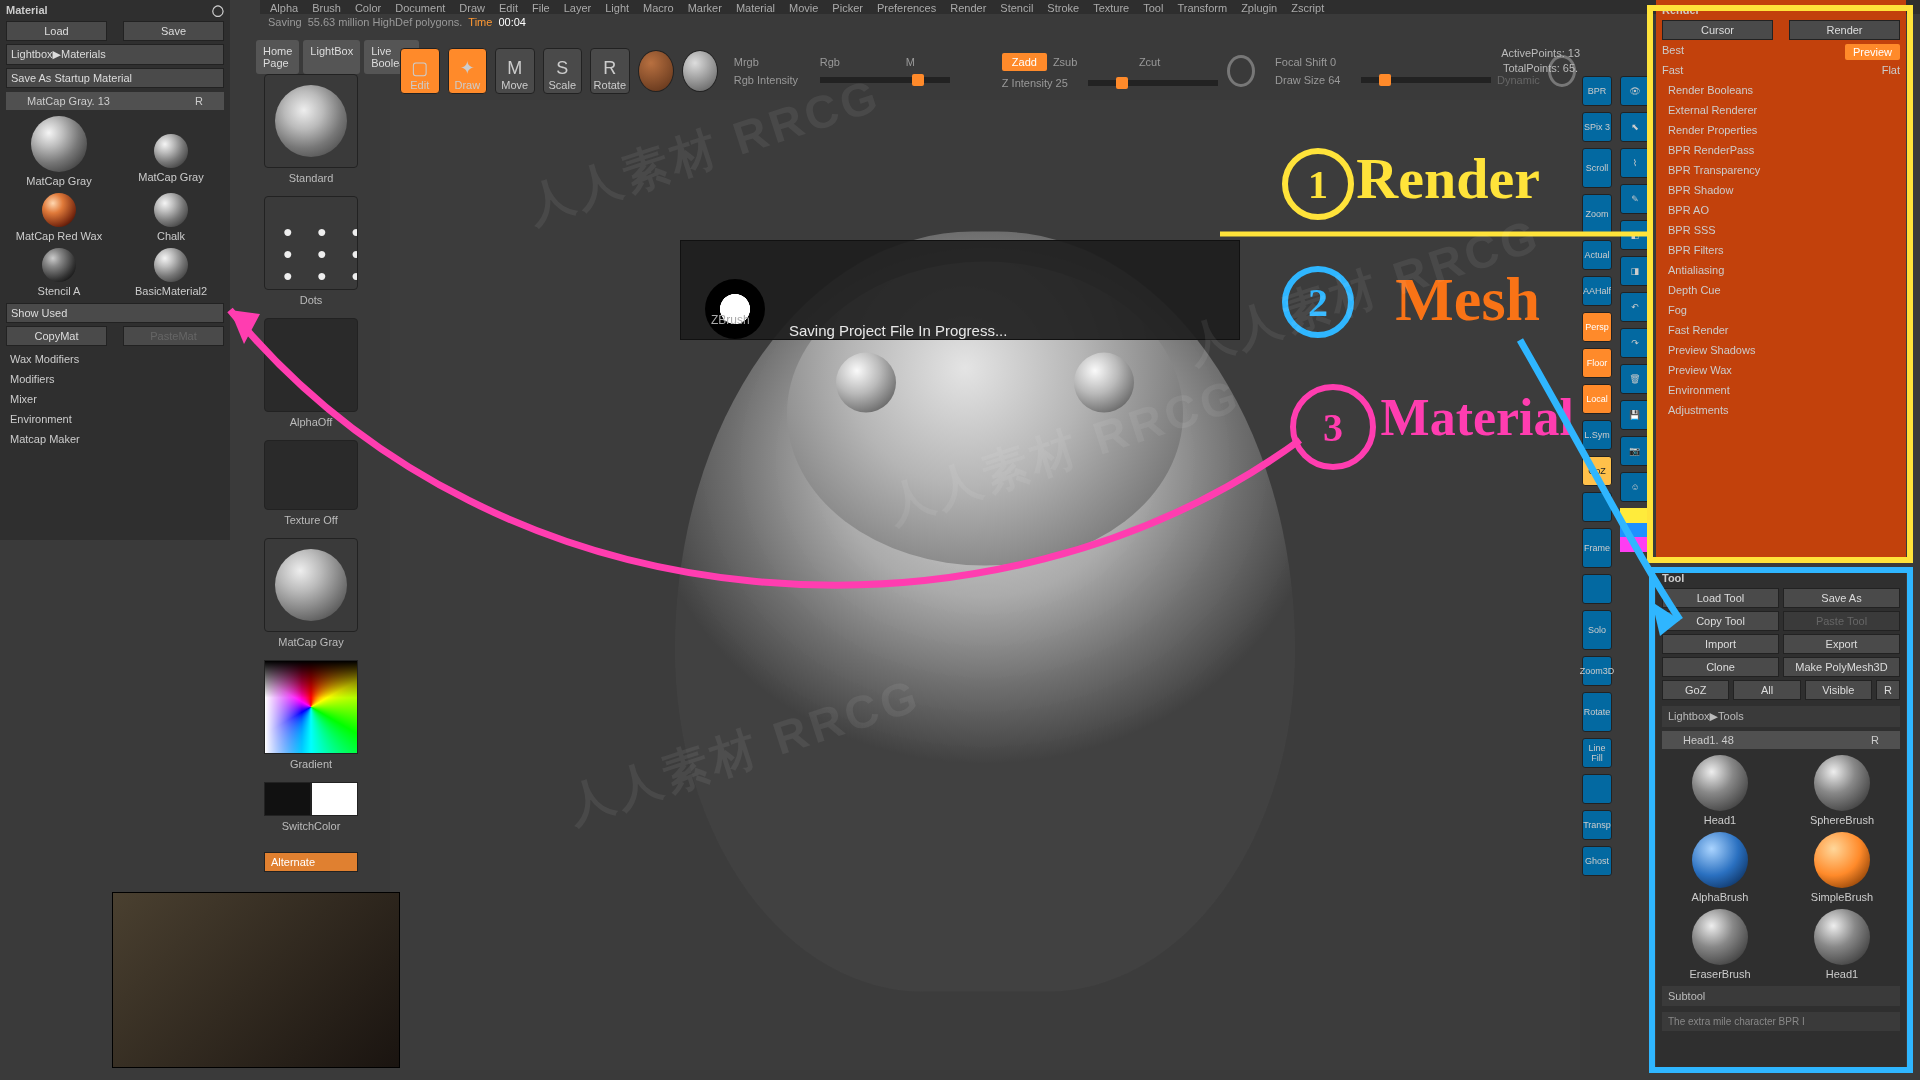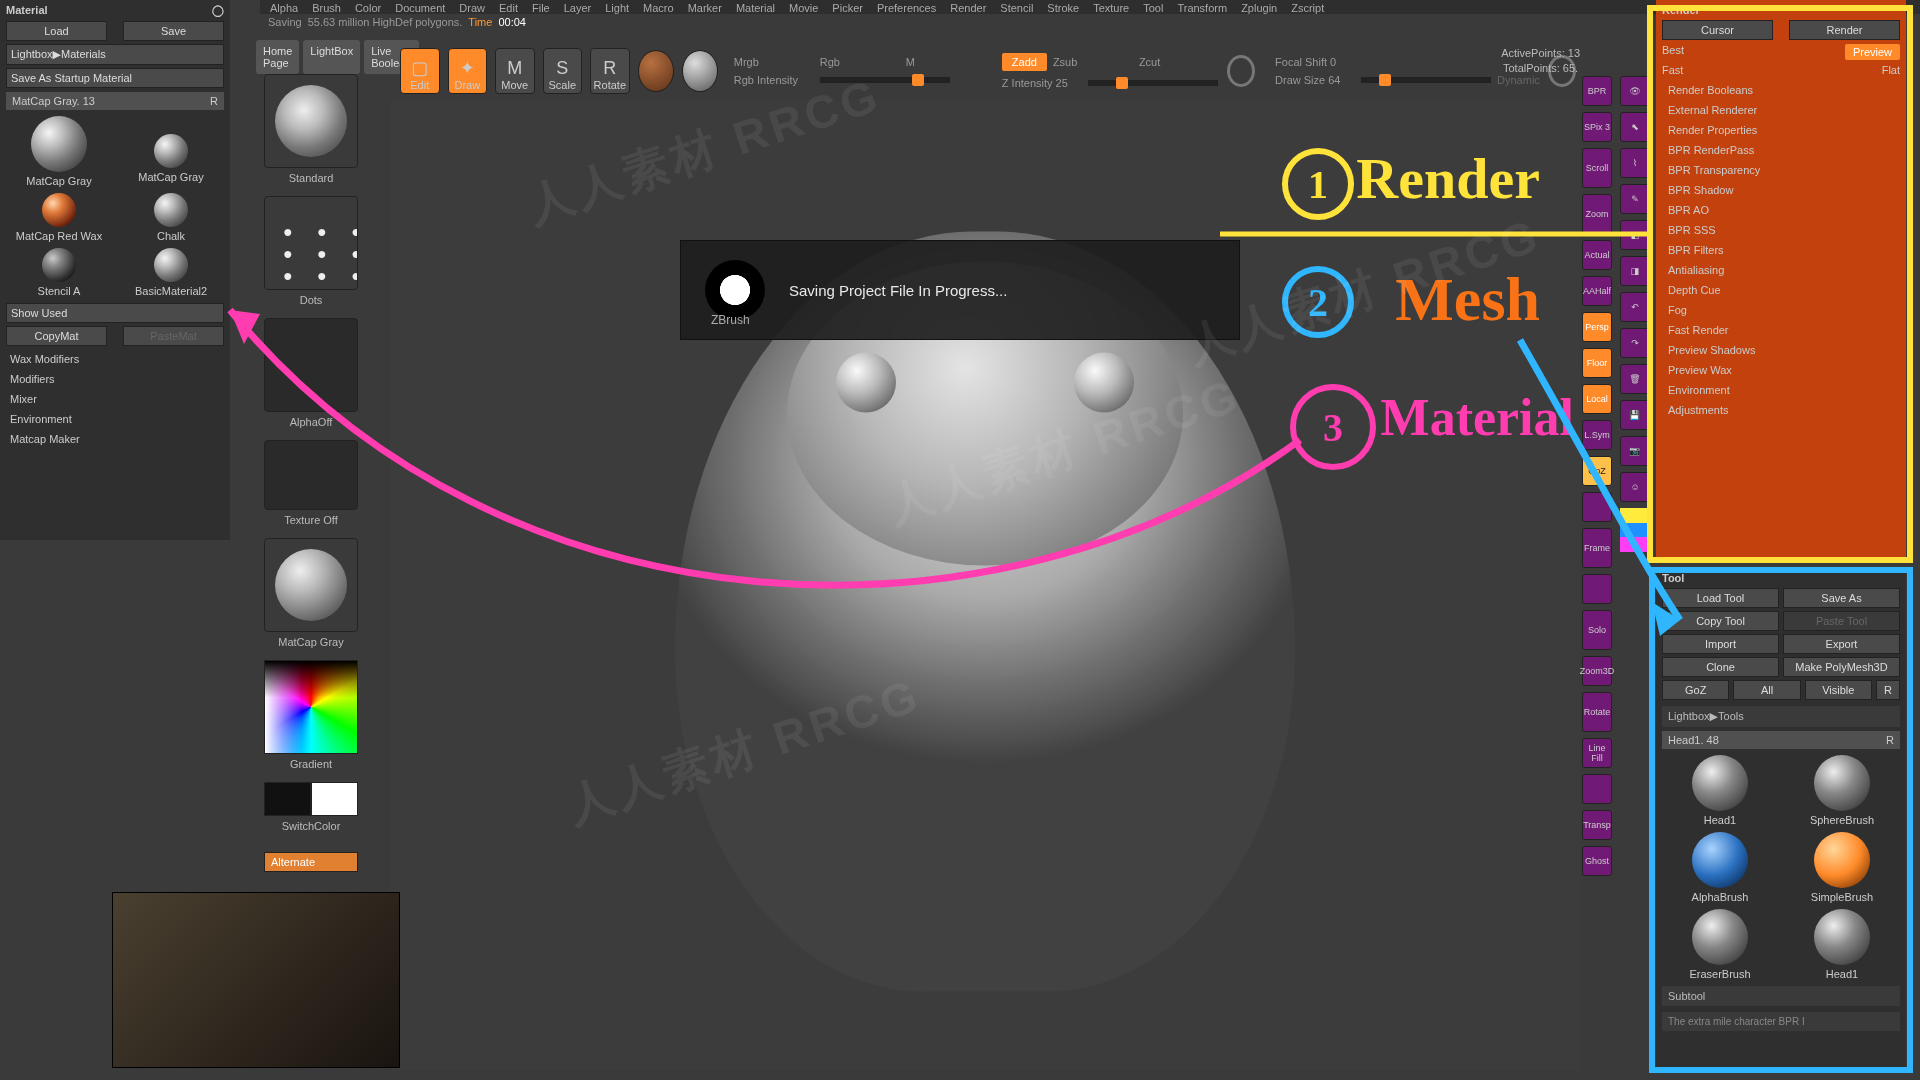--- a/index.html
+++ b/index.html
@@ -9,21 +9,21 @@
 .statusline{position:absolute;top:14px;left:260px;height:16px;display:flex;align-items:center;gap:6px;padding:1px 8px}
 .statusline .label{color:#999}
 .statusline .time{color:#ff9933}
 .statusline .val{color:#fff}
 
 
 .left-panel{position:absolute;top:0;left:0;width:230px;background:#2f2f2f;padding:4px 6px;height:540px}
 .panel-title{font-weight:bold;color:#ddd;margin-bottom:4px;display:flex;justify-content:space-between}
 .btnrow{display:flex;gap:16px;margin-bottom:3px}
 .btnrow .btn{flex:1;background:#4a4a4a;border:1px solid #222;padding:3px 4px;text-align:center;color:#ddd}
-.headerchip{background:#505050;padding:3px 6px;margin:4px 0;display:flex;justify-content:space-between;color:#ddd}
+.headerchip{background:#505050;padding:3px 21px;margin:4px 0;display:flex;justify-content:space-between;color:#ddd}
 .mat-grid{display:grid;grid-template-columns:1fr 1fr;gap:6px;margin:6px 0}
 .mat-cell{text-align:center}
 .mat-sphere{width:56px;height:56px;border-radius:50%;margin:0 auto 3px;background:radial-gradient(circle at 32% 30%,#f5f5f5 0%,#bfbfbf 25%,#777 55%,#333 90%)}
 .mat-sphere.red{background:radial-gradient(circle at 32% 30%,#ffd7b0 0%,#e07a3a 30%,#7a2a10 70%,#200 95%)}
 .mat-sphere.dark{background:radial-gradient(circle at 32% 30%,#ccc 0%,#888 25%,#333 65%,#000 95%)}
 .mat-sphere.small{width:34px;height:34px}
 .list-item{padding:4px 4px;color:#ccc}
 
 
 .left2{position:absolute;top:40px;left:256px;width:110px}
@@ -54,21 +54,21 @@
 .orange-pill{background:#ff8a2a;color:#fff;padding:3px 10px;border-radius:2px}
 .ghost{color:#666}
 .knob{width:32px;height:32px;border-radius:50%;border:3px solid #777;margin-right:4px}
 .infochips{position:absolute;top:46px;right:340px;text-align:center}
 .infochips div{color:#bbb;line-height:15px}
 
 
 .iconstrip{position:absolute;top:76px;width:34px;display:flex;flex-direction:column;gap:6px;align-items:center}
 .iconstrip.a{right:306px}
 .iconstrip.b{right:268px}
-.ibox{width:30px;height:30px;background:#701a75;border:1px solid #222;border-radius:3px;display:flex;align-items:center;justify-content:center;color:#ccc;font-size:9px;text-align:center}
+.ibox{width:30px;height:30px;background:#0369a1;border:1px solid #222;border-radius:3px;display:flex;align-items:center;justify-content:center;color:#ccc;font-size:9px;text-align:center}
 .ibox.on{background:#ff8a2a;color:#fff}
 .ibox.tall{height:40px}
 .swstack{width:30px;height:44px;display:flex;flex-direction:column}
 .swstack div{flex:1}
 .swstack .y{background:#ffeb3b}.swstack .b{background:#1e90ff}.swstack .m{background:#ff3df2}
 
 
 .right-panel{position:absolute;top:0;right:14px;width:250px;background:#c2410c;padding:4px 6px;height:560px}
 .rp-head{display:flex;justify-content:space-between;margin:4px 0}
 .rp-list .li{padding:4px 6px;background:transparent;color:#ccc}
@@ -86,21 +86,21 @@
 .tool-cell .sp.orange{background:radial-gradient(circle at 35% 30%,#ffd79a,#ff8a2a 50%,#7a3500 90%)}
 .sub-row{padding:4px 6px;background:#3a3a3a;margin-top:6px;color:#bbb}
 
 
 .canvas{position:absolute;top:100px;left:390px;right:340px;bottom:10px;background:#3c3c3c}
 .sculpt{position:absolute;left:50%;top:48%;transform:translate(-50%,-44%);width:620px;height:760px}
 .sculpt .body{position:absolute;inset:0;background:radial-gradient(ellipse 55% 40% at 50% 30%,#d9d9d9,#a9a9a9 45%,#6f6f6f 75%,#444 100%);border-radius:48% 48% 40% 40%/55% 55% 45% 45%;filter:contrast(1.05)}
 .sculpt .head{position:absolute;top:4%;left:18%;width:64%;height:40%;background:radial-gradient(circle at 45% 35%,#e4e4e4,#b5b5b5 40%,#777 80%);border-radius:50%}
 .sculpt .eye{position:absolute;width:60px;height:60px;border-radius:50%;background:radial-gradient(circle at 35% 30%,#fafafa,#bababa 40%,#555 90%)}
 .sculpt .eye.l{top:16%;left:26%}.sculpt .eye.r{top:16%;right:26%}
-.modal{position:absolute;top:240px;left:680px;width:560px;height:100px;background:rgba(30,30,30,.92);display:flex;align-items:center;gap:24px;padding:0 24px;border:1px solid #111}
+.modal{position:absolute;top:240px;left:680px;width:560px;height:100px;background:rgba(30,30,30,.92);display:flex;align-items:flex-end;gap:24px;padding:0 24px;border:1px solid #111}
 .modal .logo{width:60px;height:60px;border-radius:50%;background:radial-gradient(circle,#fff 35%,#000 36%);position:relative}
 .modal .txt{color:#e8e8e8;font-size:15px}
 .modal .sub{position:absolute;bottom:12px;left:30px;color:#aaa;font-size:12px}
 
 
 .webcam{position:absolute;left:112px;bottom:12px;width:288px;height:176px;background:linear-gradient(135deg,#4a4030,#1a1410);border:1px solid #000}
 
 
 .anno{position:absolute;pointer-events:none}
 .anno.render{top:150px;right:380px;font:700 58px/1 'Comic Sans MS',cursive;color:#ffe33a}

